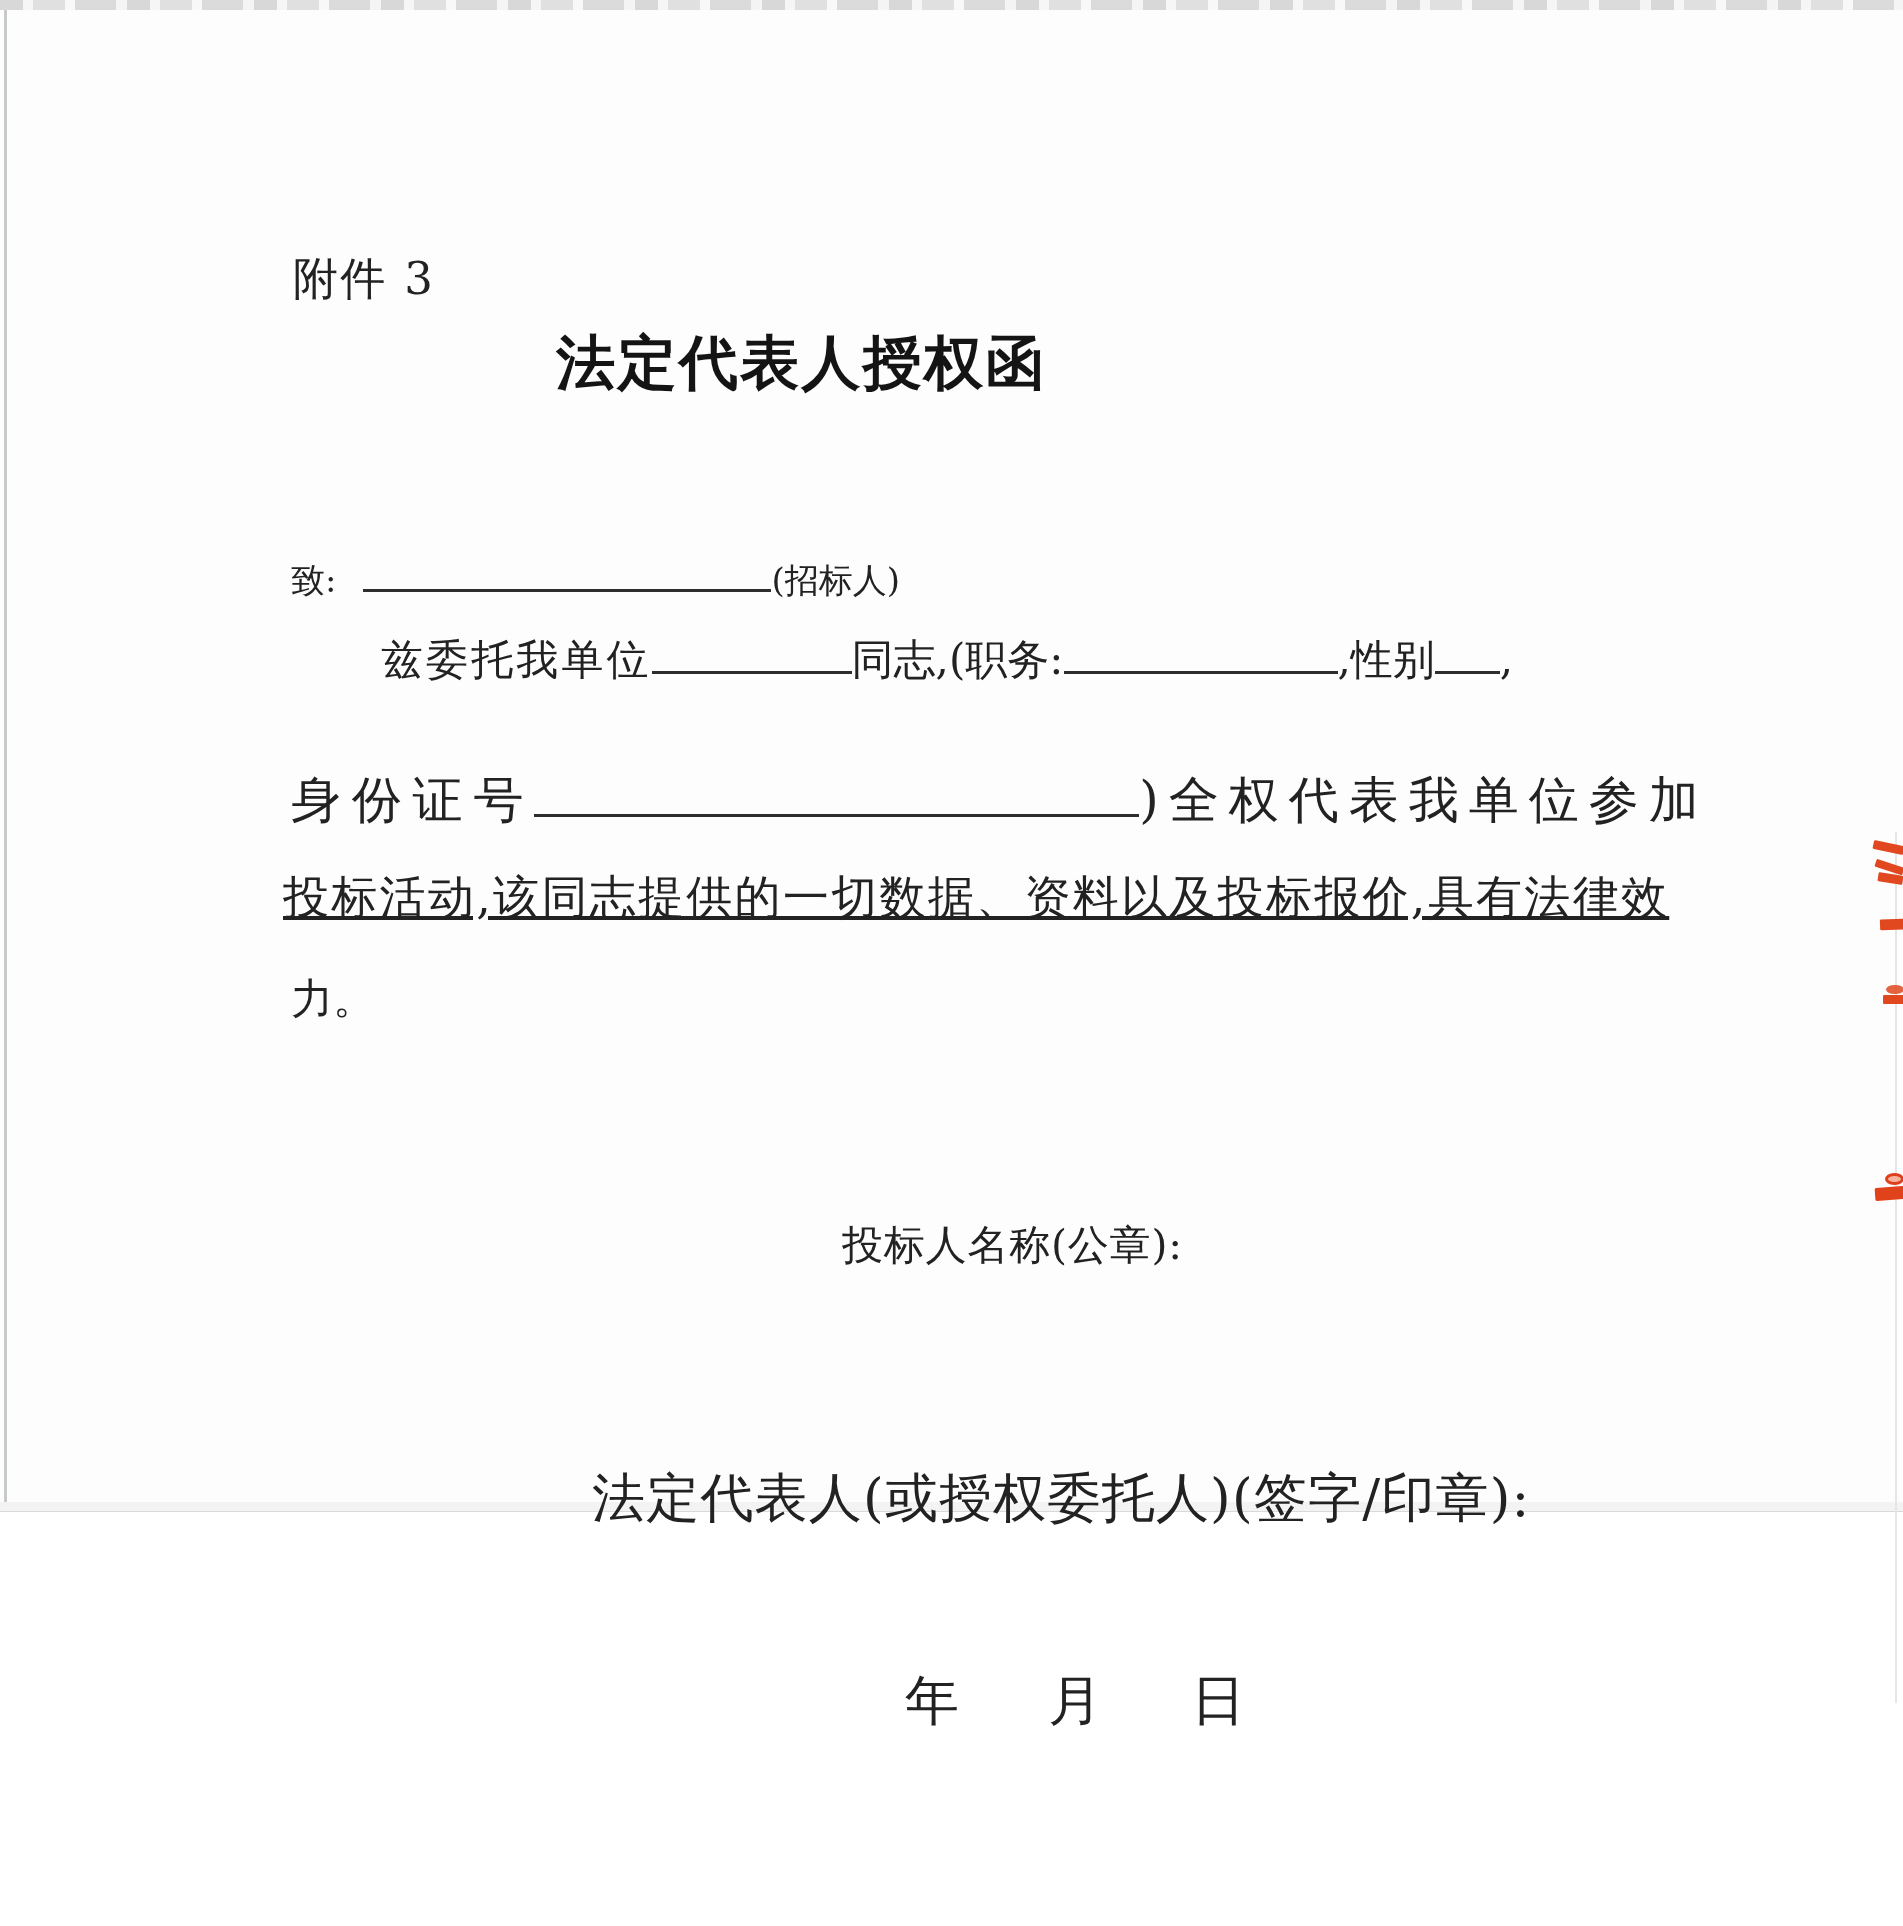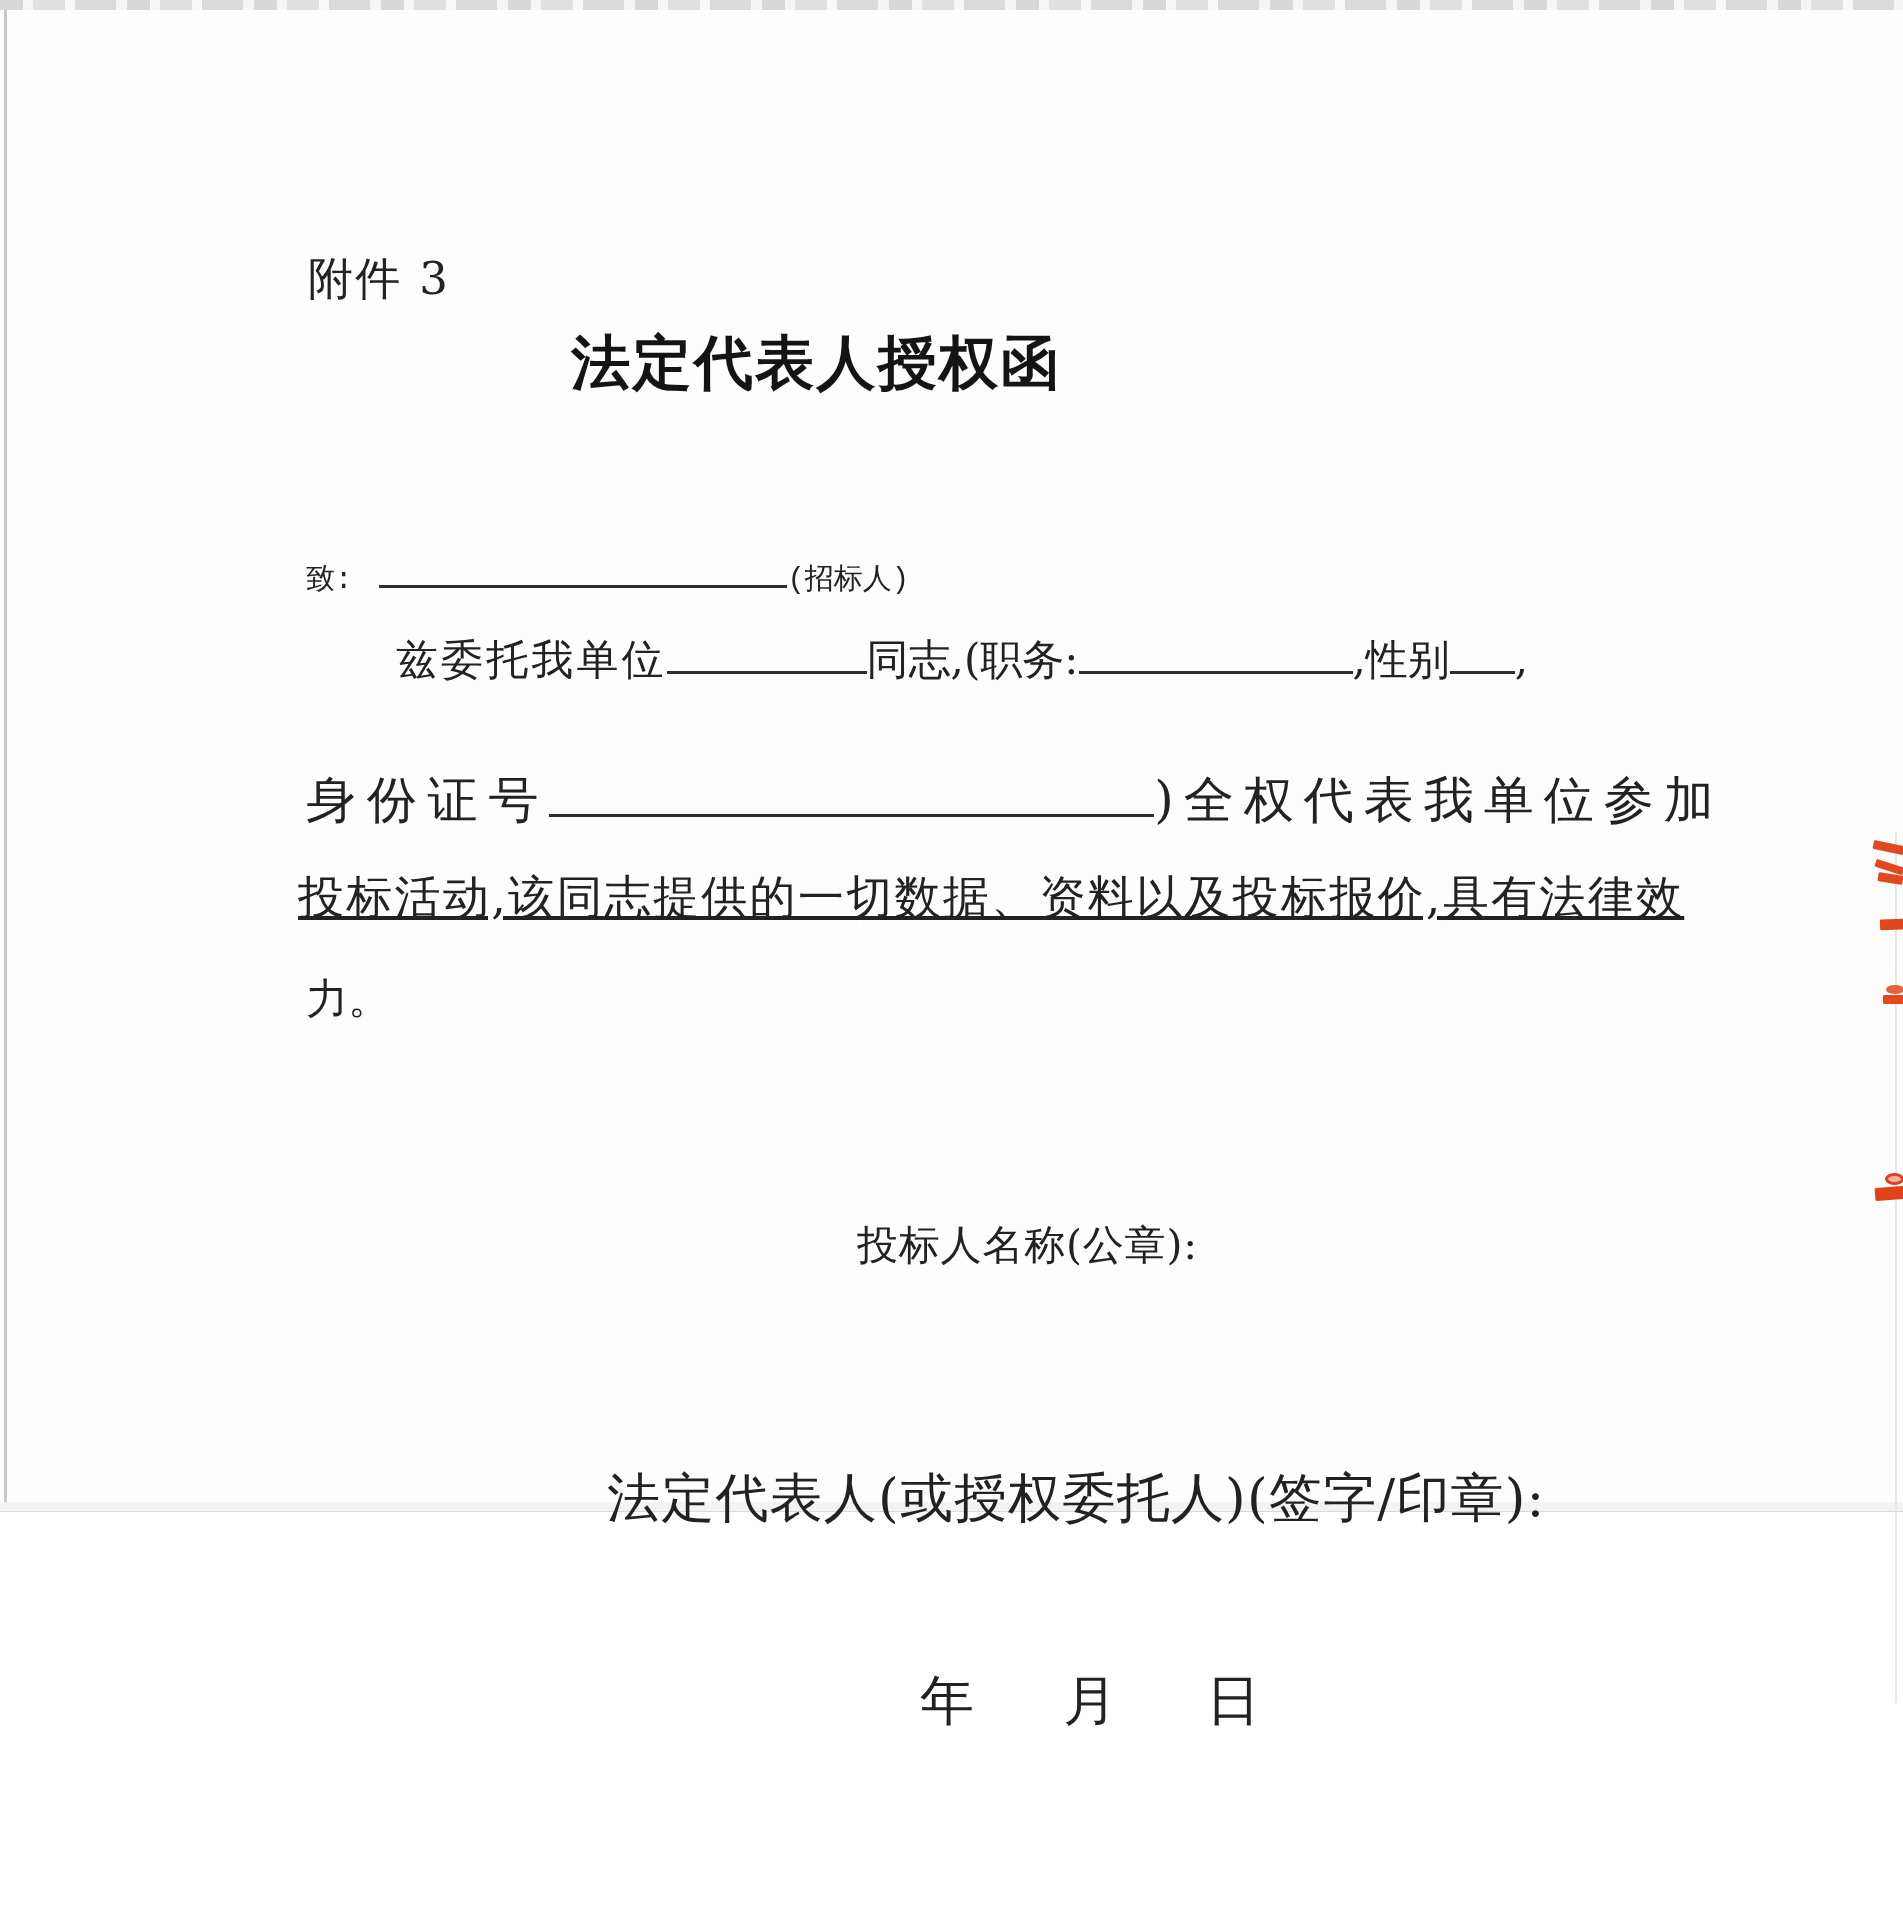--- a/index.html
+++ b/index.html
@@ -41,25 +41,25 @@
   .stamp.f2a{left:1875px;top:863px;width:28.5px;height:7.7px;transform:rotate(18deg);border-radius:1.2px;}
   .stamp.f2b{left:1878px;top:874px;width:25.4px;height:8.5px;transform:rotate(9deg);border-radius:1.2px;}
   .stamp.f3{left:1880px;top:919px;width:24px;height:10.8px;transform:rotate(-2deg);border-radius:1.2px;}
   .stamp.f4a{left:1886px;top:985px;width:17.7px;height:9.2px;border-radius:50%;opacity:.85;}
   .stamp.f4b{left:1883px;top:995px;width:21px;height:9.2px;border-radius:1.2px;}
   .stamp.f5{left:1885px;top:1173px;width:19px;height:12.3px;border-radius:50%;
     background:#f6b49e;border:3.5px solid #df3f1c;box-sizing:border-box;}
   .stamp.f6{left:1875px;top:1187px;width:29px;height:13px;transform:rotate(-4deg);border-radius:1.5px;background:#e0421b;}
 
   
-  .txt{position:absolute;line-height:1.25;white-space:nowrap;margin-left:15px;}
+  .txt{position:absolute;line-height:1.25;white-space:nowrap;}
   .attachment{left:293px;top:251px;font-size:45px;letter-spacing:2.3px;}
   .title{left:0;width:1603px;text-align:center;top:326px;font-size:59px;
          font-weight:bold;letter-spacing:2.3px;color:#141414;}
-  .l1{left:291px;top:557px;font-size:29px;font-family:Liberation Mono, monospace;}
+  .l1{left:291px;top:557px;font-size:34px;}
   .l2{left:381px;top:631px;font-size:42px;}
   .l3{left:291px;top:766px;font-size:50px;}
   .l4{left:283px;top:869px;font-size:46px;letter-spacing:2.3px;text-decoration:underline;}
   .l5{left:291px;top:973px;font-size:42px;}
   .bidder{left:842px;top:1220px;font-size:41px;letter-spacing:0.8px;}
   .legalrep{left:592px;top:1465px;font-size:53px;letter-spacing:1.2px;}
   .dateline{left:905px;top:1667px;font-size:54px;}
   .dateline .d{display:inline-block;}
   .dateline .d + .d{margin-left:72px;}
 

